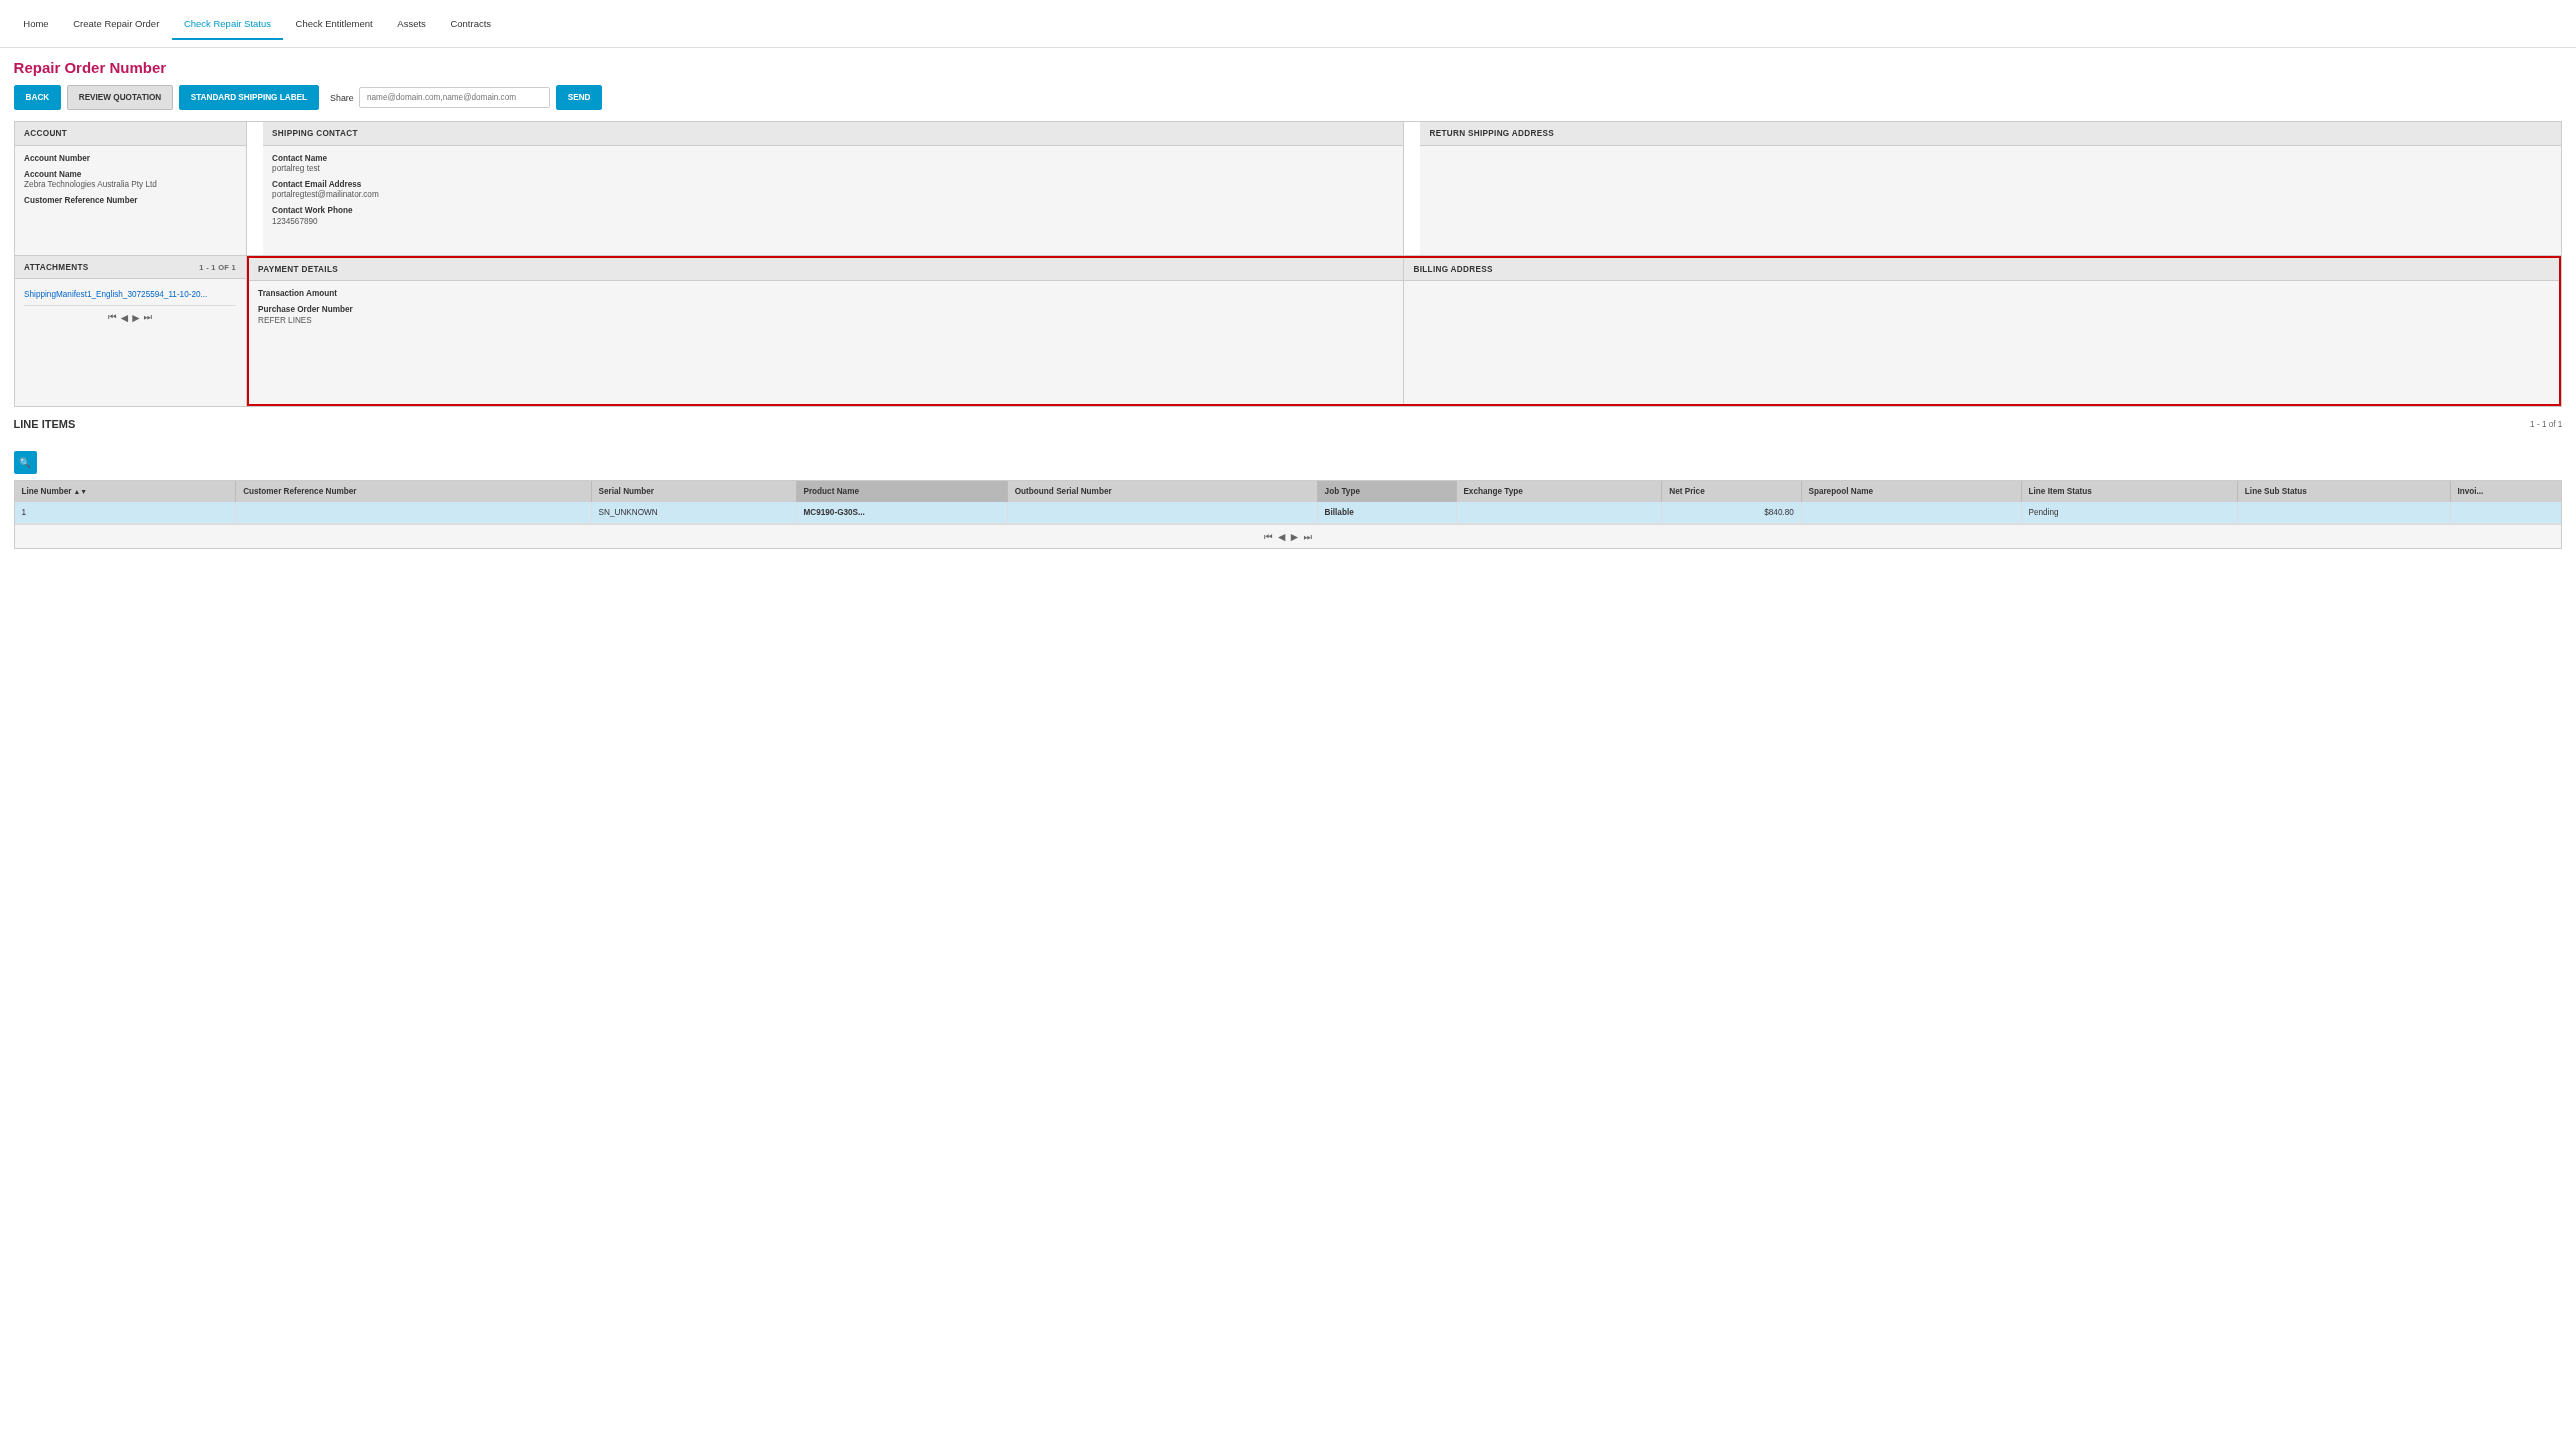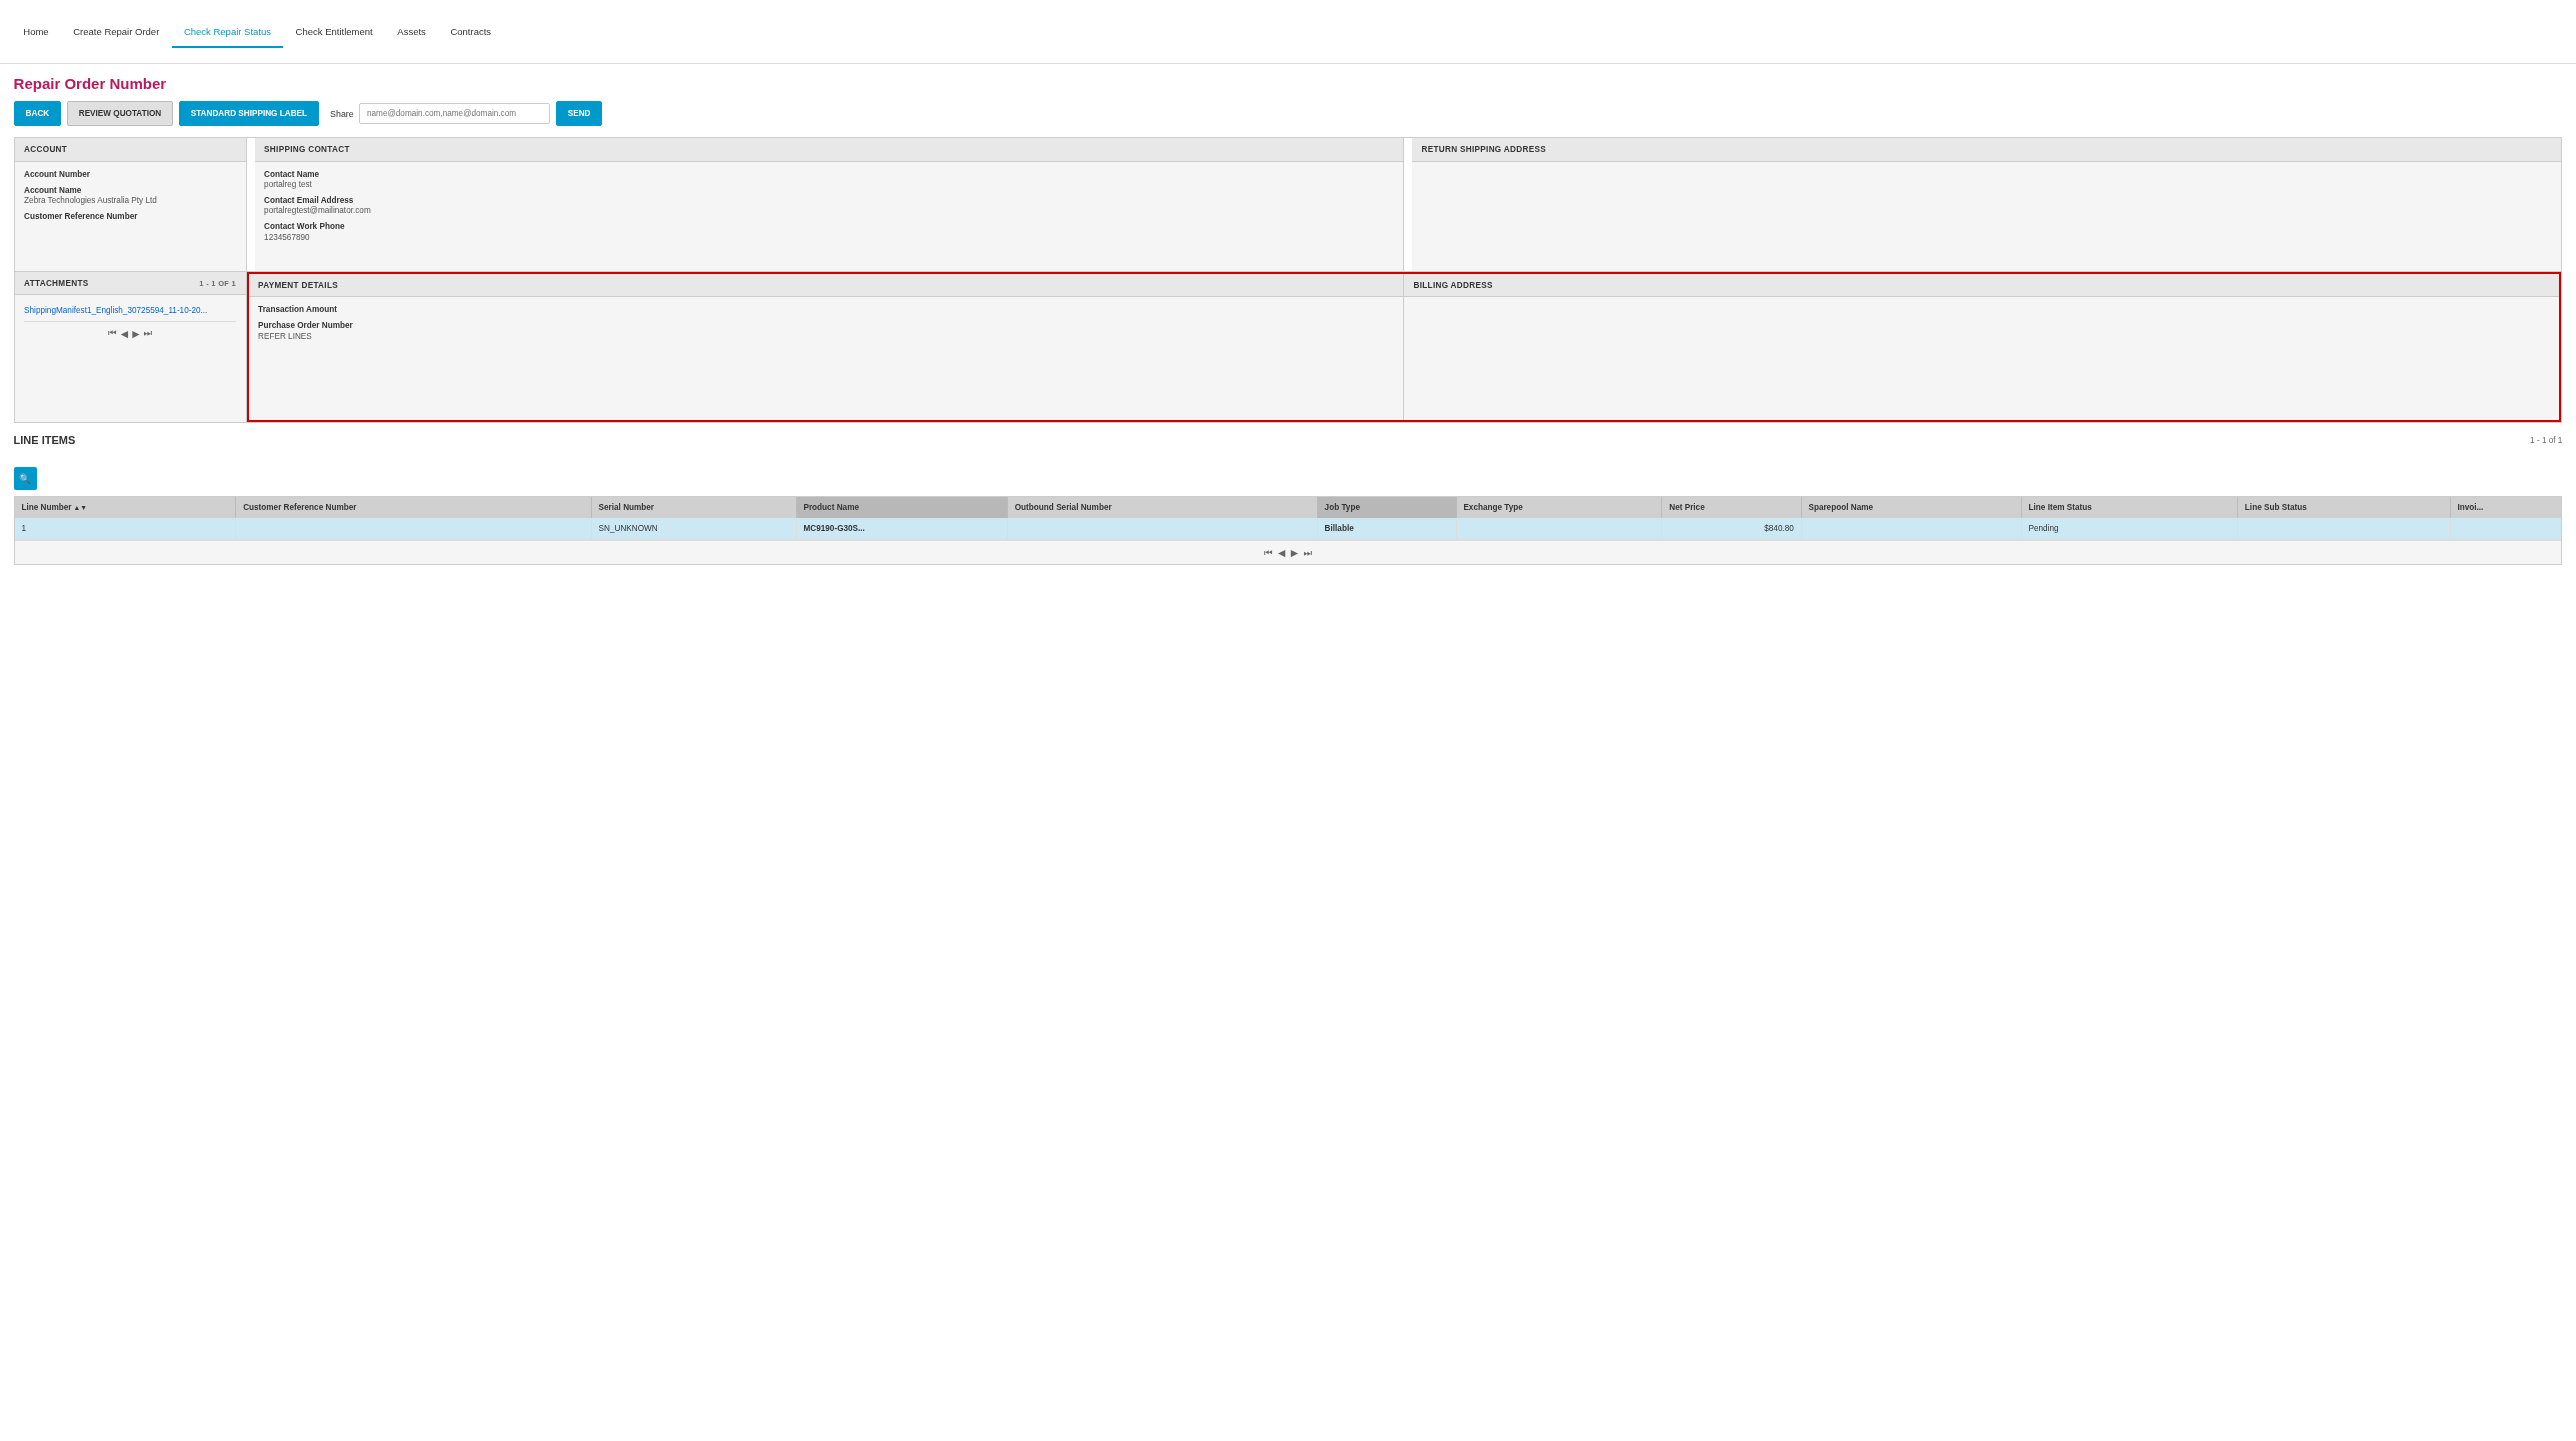--- a/index.html
+++ b/index.html
@@ -2,21 +2,21 @@
 <html style="font-size:11px"><head>
   <meta charset="utf-8">
   <style>
     * { box-sizing: border-box; margin: 0; padding: 0; }
     body { font-family: Arial, sans-serif; font-size: 8.9px; background: #fff; color: #333; }
 
     
     .nav-bar {
       display: flex;
       border-bottom: 1.4px solid #ddd;
-      padding: 16px 11px;
+      padding: 8px 11px;
       background: #fff;
     }
     .nav-item {
       padding: 9.5px 12.3px;
       cursor: pointer;
       font-size: 9.5px;
       color: #333;
       white-space: nowrap;
       border-bottom: 2px solid transparent;
       margin-bottom: -1.4px;
@@ -70,21 +70,21 @@
       border: 0.7px solid #ccc;
       border-radius: 2px;
       font-size: 8.2px;
       color: #999;
     }
 
     
     .info-grid {
       display: grid;
       grid-template-columns: 232px 1fr 1fr;
-      gap: 8px;
+      gap: 16px;
       border: 0.7px solid #ccc;
       margin-bottom: 0;
     }
     .info-panel {
       border-right: 0.7px solid #ccc;
       background: #f5f5f5;
     }
     .info-panel:last-child { border-right: none; }
     .panel-header {
       background: #e8e8e8;

